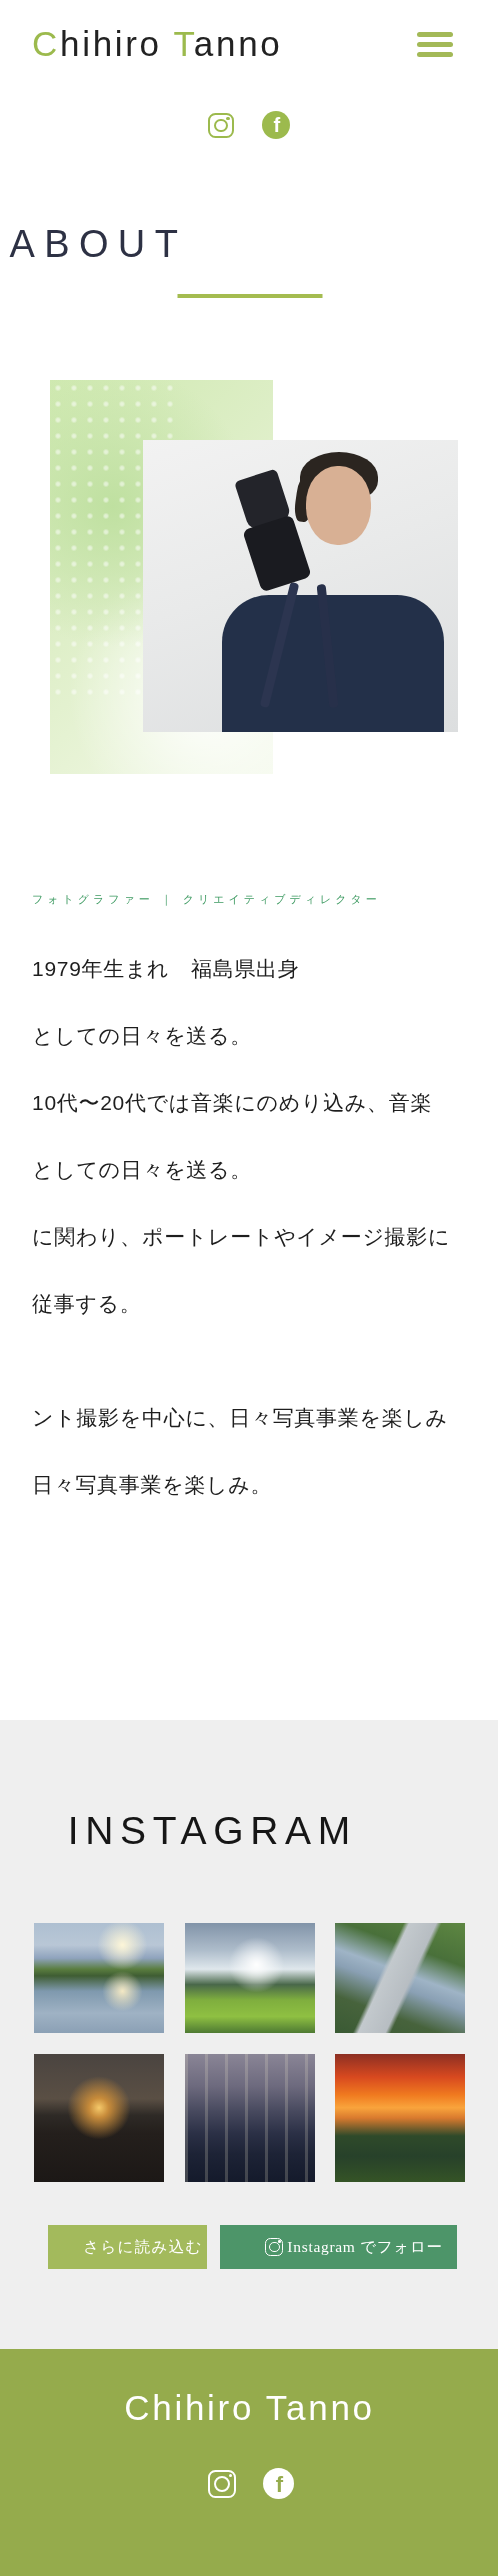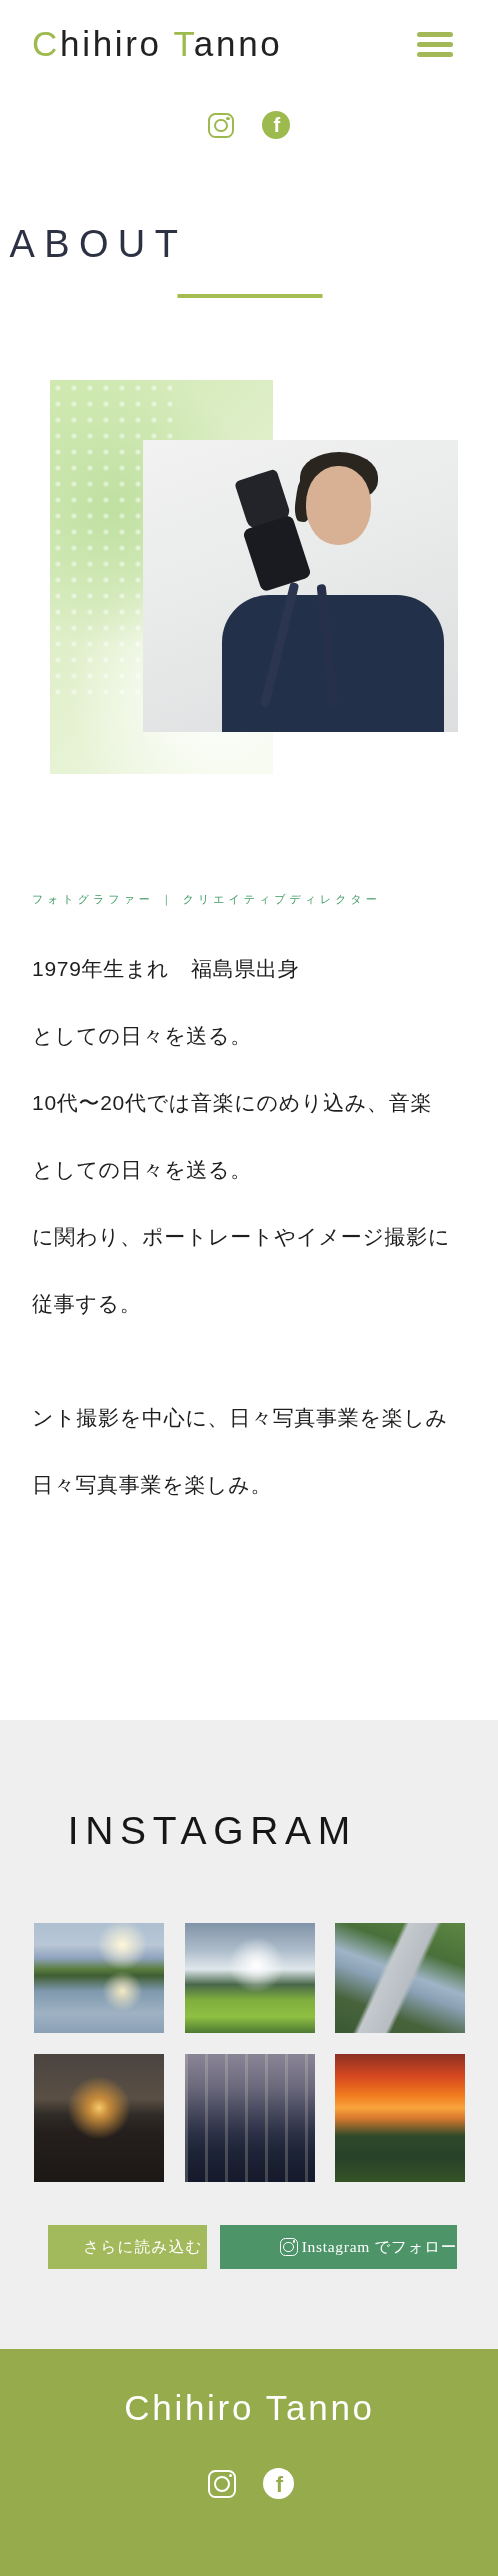--- a/index.html
+++ b/index.html
@@ -62,21 +62,21 @@
   .bio-line{height:67px;font-size:21px;line-height:30px;letter-spacing:0.7px;color:var(--text-dark);}
   .bio-line.para-break{margin-top:47px;}
 
   
   .ig-section{position:absolute;left:0;top:1720px;width:499px;height:629px;background:var(--gray-bg);}
   .ig-title{position:absolute;left:0;top:1809px;width:418px;text-align:center;font-size:39px;font-weight:300;letter-spacing:6.7px;color:#161616;text-indent:6.7px;}
   .ig-grid{position:absolute;left:0;top:0;width:499px;}
   .ig-photo{position:absolute;width:130px;display:block;cursor:pointer;}
   .btn{position:absolute;border:none;border-radius:0;color:#ffffff;cursor:pointer;font-family:Liberation Serif, serif;padding-left:31px;}
   .btn-load{left:48px;top:2225px;width:159px;height:44px;background:var(--load-btn);font-size:15.5px;letter-spacing:1.3px;}
-  .btn-follow{left:220px;top:2225px;width:237px;height:44px;background:var(--follow-btn);font-size:15.5px;letter-spacing:0.7px;display:flex;align-items:center;justify-content:flex-end;gap:4px;}
+  .btn-follow{left:220px;top:2225px;width:237px;height:44px;background:var(--follow-btn);font-size:15.5px;letter-spacing:0.7px;display:flex;align-items:center;justify-content:center;gap:4px;}
   .btn-follow .ig-icon{width:18px;height:18px;color:#ffffff;border-width:1.3px;border-radius:5.4px;flex:0 0 auto;}
   .btn-follow .ig-icon::before{inset:2.7px;border-width:1.3px;}
   .btn-follow .ig-icon::after{width:2.7px;height:2.7px;top:1.3px;right:1.3px;}
 
   
   .footer{position:absolute;left:0;top:2349px;width:499px;height:227px;background:var(--footer-bg);}
   .footer-name{position:absolute;left:0;top:39px;width:499px;text-align:center;font-size:35px;font-weight:300;letter-spacing:2.7px;color:#ffffff;}
   .footer-social{position:absolute;left:0;top:118px;width:499px;height:34px;}
   .footer-social .ig-icon{position:absolute;left:208px;top:2.7px;width:28px;height:28px;color:#ffffff;}
   .footer-social .fb-icon{position:absolute;left:263px;top:1.3px;width:31px;height:31px;color:#ffffff;--f-color:var(--footer-bg);}

